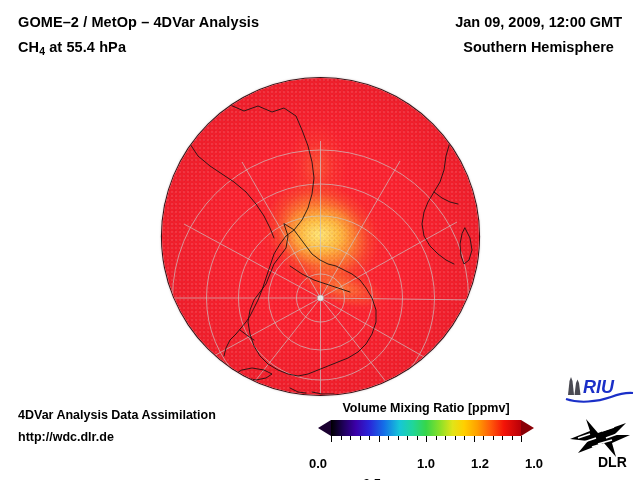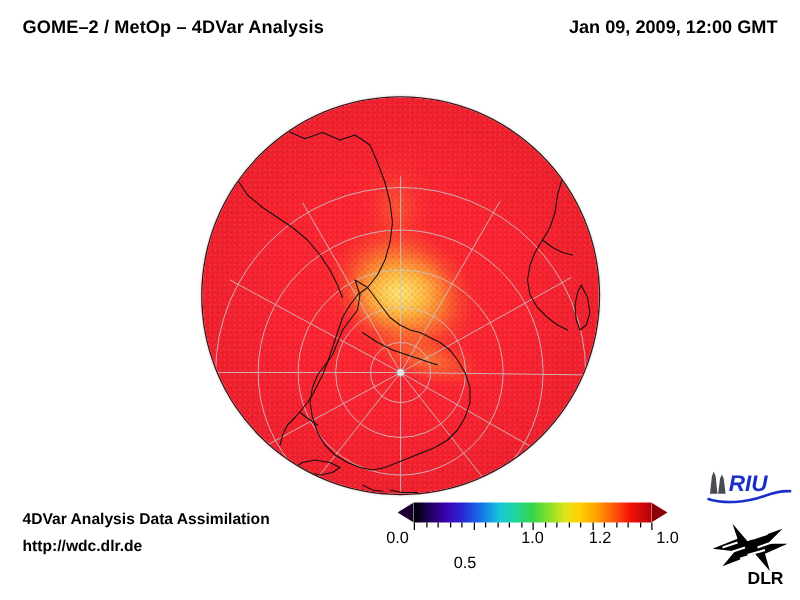--- a/index.html
+++ b/index.html
@@ -73,35 +73,37 @@
       #86e02a 57%, #e2e418 64%, #ffd000 70%, #ffa000 77%,
       #ff5a0a 84%, #f41408 91%, #b80008 100%);}
   .cap{position:absolute;top:1px;width:13px;height:16px;}
   .cap.l{left:0;background:#1a0030;clip-path:polygon(100% 0,100% 100%,0 50%);}
   .cap.r{right:0;background:#8a0006;clip-path:polygon(0 0,0 100%,100% 50%);}
   .ticks{position:absolute;left:13px;right:13px;top:17px;height:6px;}
   .tk{position:absolute;top:0;width:1px;background:#000;}
   .tk.maj{height:6px;}
   .tk.min{height:3.5px;}
   .cb-labels{position:relative;height:18px;margin-top:2px;}
-  .cb-labels span{position:absolute;font-size:13px;font-weight:normal;transform:translateX(-50%);top:0;}
+  .cb-labels span{position:absolute;font-size:13px;font-weight:bold;transform:translateX(-50%);top:16px;}
 
   
   #riu{position:absolute;left:563px;top:373px;width:72px;height:30px;}
   #dlr{position:absolute;left:568px;top:413px;width:66px;height:56px;}
 </style>
 </head>
 <body>
 
 <div class="hdr-left">
   <div>GOME–2 / MetOp – 4DVar Analysis</div>
+  <div class="l2"><span>CH</span><sub>4</sub><span> at 55.4 hPa</span></div>
 </div>
 
 <div class="hdr-right">
   <div>Jan 09, 2009, 12:00 GMT</div>
+  <div class="l2">Southern Hemisphere</div>
 </div>
 
 <div id="globe-wrap">
   <div id="globe">
     <div class="layer base"></div>
     <div class="layer plume-n"></div>
     <div class="layer plume-tail"></div>
     <div class="layer plume-a"></div>
     <div class="layer plume-b"></div>
     <div class="layer tex"></div>
@@ -173,20 +175,21 @@
     </svg>
   </div>
 </div>
 
 <div class="foot">
   <div>4DVar Analysis Data Assimilation</div>
   <div>http://wdc.dlr.de</div>
 </div>
 
 <div id="cb-block">
+  <div class="cb-title">Volume Mixing Ratio [ppmv]</div>
   <div class="cb-row">
     <div class="cap l"></div>
     <div class="cb-bar"></div>
     <div class="cap r"></div>
     <div class="ticks" id="cb-ticks">
         <div class="tk maj" style="left: 0%;"></div>
         <div class="tk min" style="left: 5%;"></div>
         <div class="tk min" style="left: 10%;"></div>
         <div class="tk min" style="left: 15%;"></div>
         <div class="tk min" style="left: 20%;"></div>

